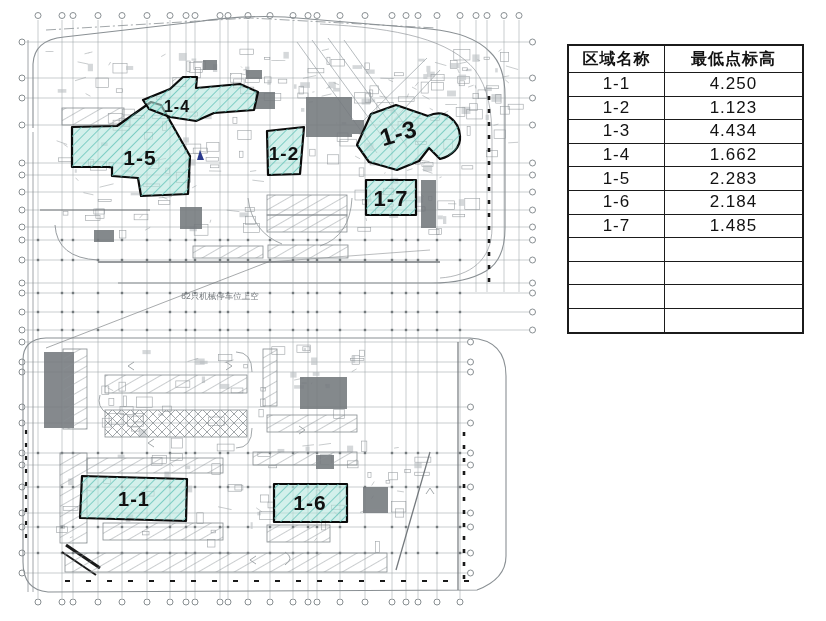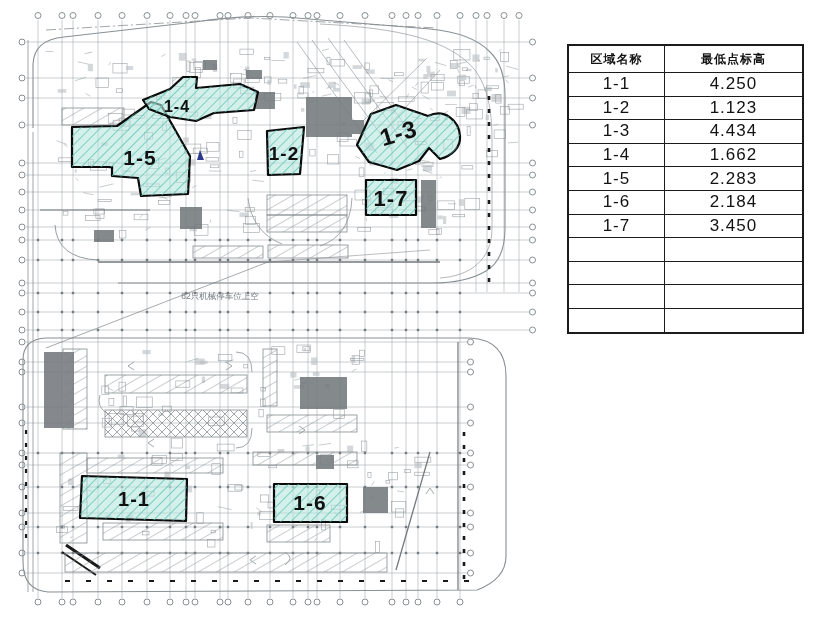--- a/index.html
+++ b/index.html
@@ -9,21 +9,21 @@
   }
   #plan-wrap{position:absolute;left:0;top:0;width:546px;height:621px;}
   svg text{font-family:"Liberation Sans", sans-serif;}
   .zone-label{fill:#111;font-weight:600;letter-spacing:1px;}
   .tablewrap{position:absolute;left:567px;top:44px;width:237px;}
   table{
     border-collapse:collapse;width:100%;table-layout:fixed;
     border:2px solid #1b1b1b;color:#121212;
   }
   th,td{border:1.6px solid #1b1b1b;text-align:center;padding:0;overflow:hidden;}
-  th{height:26px;font-size:12px;font-weight:600;letter-spacing:1px;}
+  th{height:26px;font-size:16px;font-weight:600;letter-spacing:1px;}
   td{height:22.6px;font-size:17px;letter-spacing:1px;}
   col.c1{width:41%;} col.c2{width:59%;}
 </style>
 </head>
 <body>
 
 <div id="plan-wrap">
 <svg width="546" height="621" viewBox="0 0 546 621" xmlns="http://www.w3.org/2000/svg">
   <defs>
     <pattern id="hatchZ" width="7" height="7" patternUnits="userSpaceOnUse" patternTransform="rotate(45)">
@@ -930,21 +930,21 @@
       <tr>
         <td>1-5</td>
         <td>2.283</td>
         </tr>
       <tr>
         <td>1-6</td>
         <td>2.184</td>
         </tr>
       <tr>
         <td>1-7</td>
-        <td>3.450</td>
+        <td>1.485</td>
         </tr>
       <tr>
           <td></td>
           <td></td>
         </tr>
       <tr>
           <td></td>
           <td></td>
         </tr>
       <tr>

